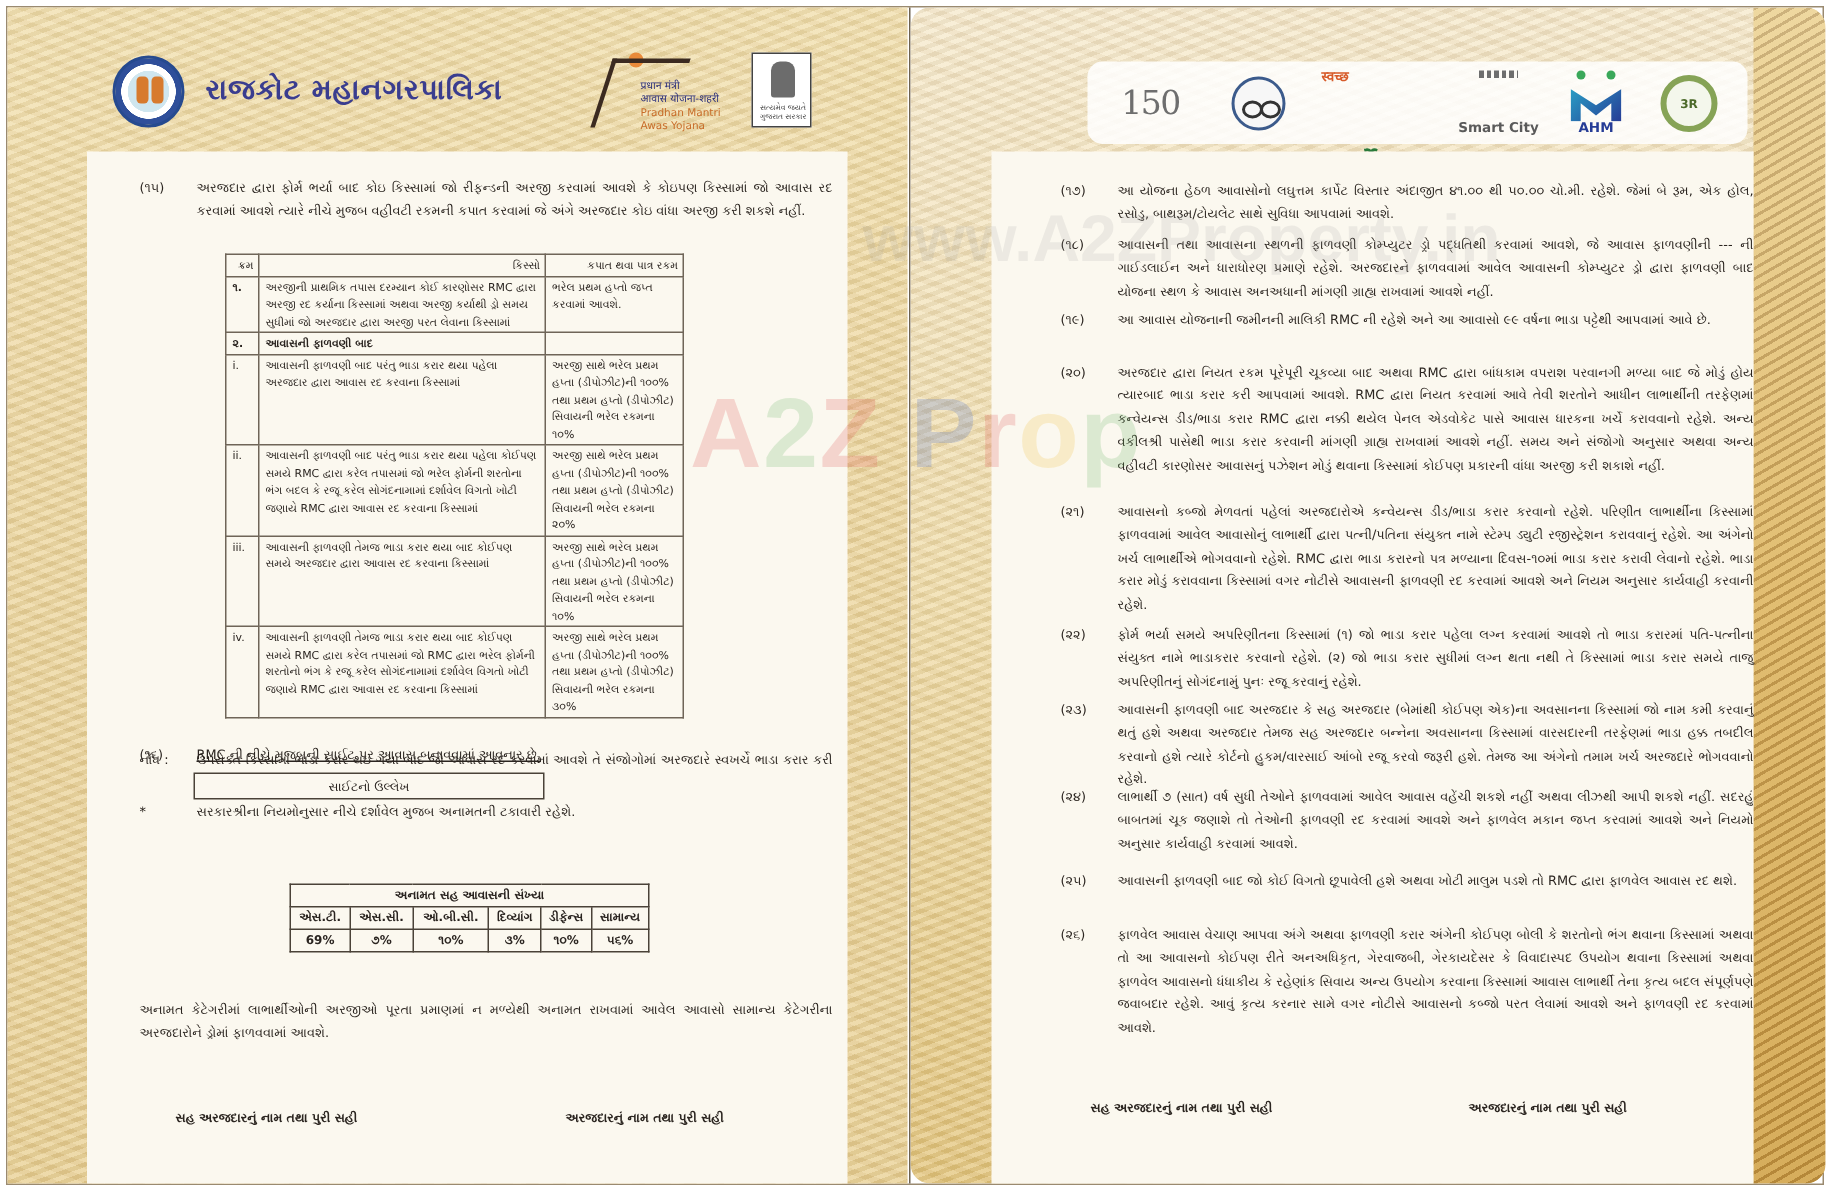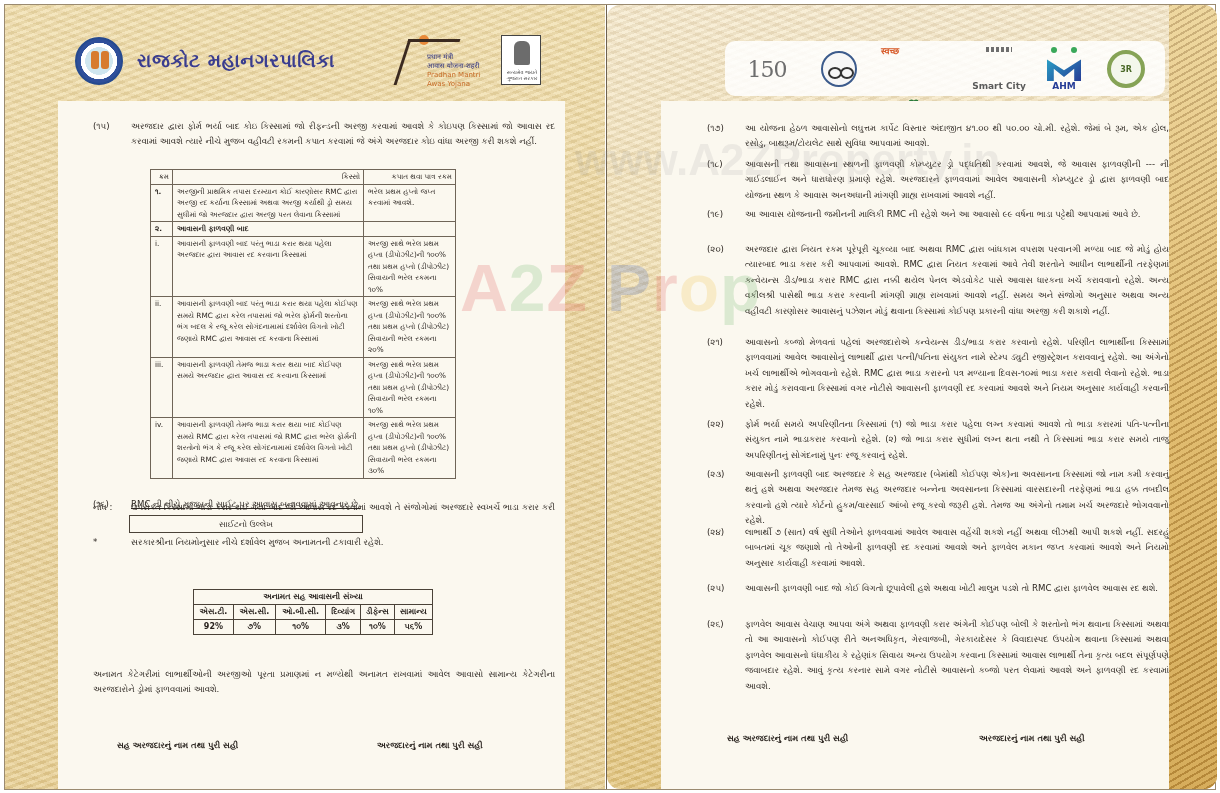--- a/index.html
+++ b/index.html
@@ -190,21 +190,21 @@
       </tr>
       <tr>
         <td class="hdr">એસ.ટી.</td>
         <td class="hdr">એસ.સી.</td>
         <td class="hdr">ઓ.બી.સી.</td>
         <td class="hdr">દિવ્યાંગ</td>
         <td class="hdr">ડીફેન્સ</td>
         <td class="hdr">સામાન્ય</td>
       </tr>
       <tr>
-        <td class="hdr">92%</td>
+        <td class="hdr">69%</td>
         <td class="hdr">૭%</td>
         <td class="hdr">૧૦%</td>
         <td class="hdr">૩%</td>
         <td class="hdr">૧૦%</td>
         <td class="hdr">૫૬%</td>
       </tr>
     </tbody>
       </table>
 
     <div class="para" style="left:88px; top:662px; width:462px; text-align: justify;">અનામત કેટેગરીમાં લાભાર્થીઓની અરજીઓ પૂરતા પ્રમાણમાં ન મળ્યેથી અનામત રાખવામાં આવેલ આવાસો સામાન્ય કેટેગરીના અરજદારોને ડ્રોમાં ફાળવવામાં આવશે.</div>

